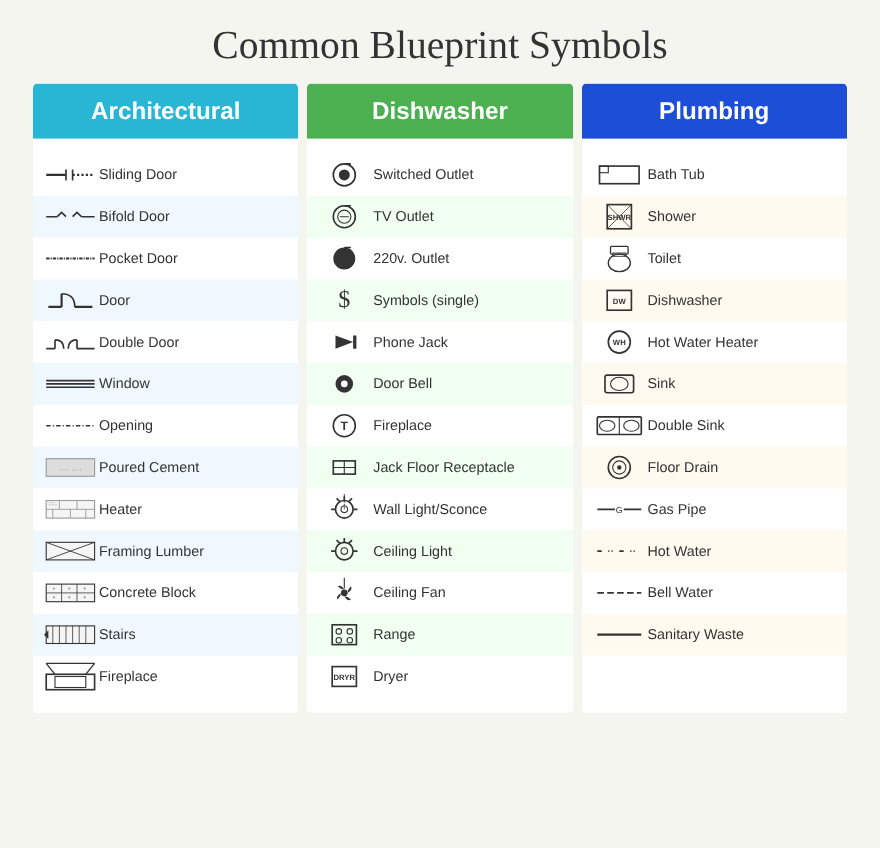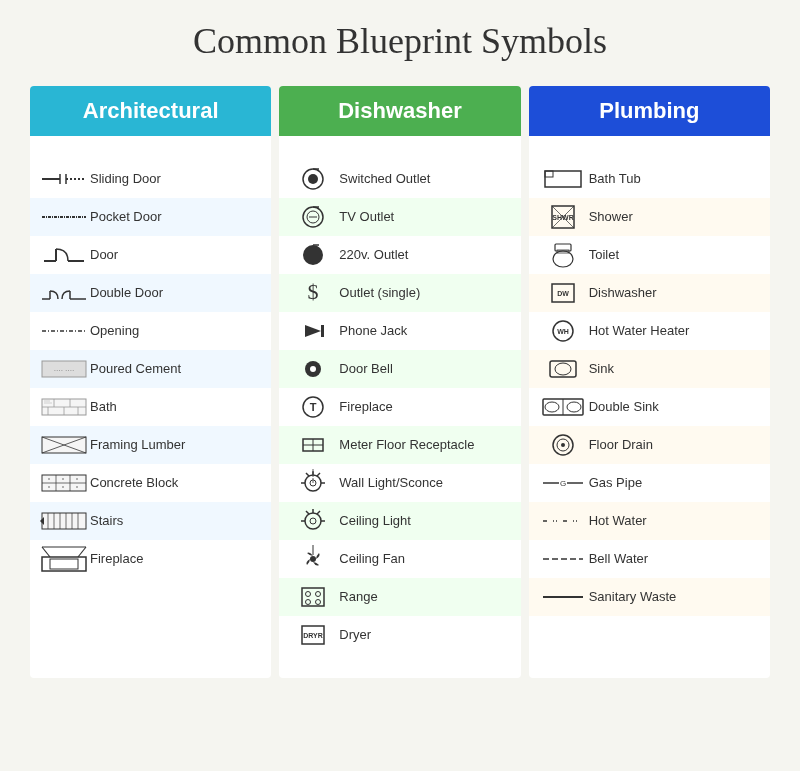--- a/index.html
+++ b/index.html
@@ -15,21 +15,21 @@
     .container {
       width: 800px;
       background: #f5f5f0;
       padding: 10px 20px 20px;
     }
     .main-title {
       text-align: center;
       font-size: 36px;
       font-weight: 300;
       color: #333;
-      margin-bottom: 24px;
+      margin-bottom: 14px;
       font-family: Georgia, serif;
     }
     .columns {
       display: flex;
       gap: 8px;
     }
     .column {
       flex: 1;
       background: #fff;
       border-radius: 4px;
@@ -40,21 +40,21 @@
       text-align: center;
       font-size: 22px;
       font-weight: 600;
       color: #fff;
     }
     .col-arch .column-header { background: #29b6d4; }
     .col-elec .column-header { background: #4caf50; }
     .col-plumb .column-header { background: #1d4ed8; }
 
     .column-body {
-      padding: 24px 0;
+      padding: 14px 0;
     }
     .symbol-row {
       display: flex;
       align-items: center;
       padding: 5px 8px;
       min-height: 38px;
     }
     .symbol-row:nth-child(even) {
       background: #f0f8ff;
     }
@@ -94,20 +94,31 @@
             <svg width="48" height="20" viewBox="0 0 48 20">
               <line x1="2" y1="10" x2="20" y2="10" stroke="#333" stroke-width="2"></line>
               <line x1="20" y1="5" x2="20" y2="15" stroke="#333" stroke-width="1.5"></line>
               <line x1="26" y1="10" x2="44" y2="10" stroke="#333" stroke-width="2" stroke-dasharray="2,2"></line>
               <line x1="26" y1="5" x2="26" y2="15" stroke="#333" stroke-width="1.5"></line>
             </svg>
           </div>
           <span class="symbol-label">Sliding Door</span>
         </div>
 
+        <div class="symbol-row">
+          <div class="symbol-icon">
+            <svg width="48" height="20" viewBox="0 0 48 20">
+              <line x1="2" y1="10" x2="12" y2="10" stroke="#333" stroke-width="1.5"></line>
+              <polyline points="12,10 16,6 20,10" fill="none" stroke="#333" stroke-width="1.5"></polyline>
+              <polyline points="26,10 30,6 34,10" fill="none" stroke="#333" stroke-width="1.5"></polyline>
+              <line x1="34" y1="10" x2="46" y2="10" stroke="#333" stroke-width="1.5"></line>
+            </svg>
+          </div>
+          <span class="symbol-label">Bifold Door</span>
+        </div>
 
         <div class="symbol-row">
           <div class="symbol-icon">
             <svg width="48" height="20" viewBox="0 0 48 20">
               <line x1="2" y1="10" x2="46" y2="10" stroke="#333" stroke-width="2" stroke-dasharray="3,1,1,1"></line>
             </svg>
           </div>
           <span class="symbol-label">Pocket Door</span>
         </div>
 
@@ -130,20 +141,30 @@
               <line x1="10" y1="18" x2="10" y2="10" stroke="#333" stroke-width="1.5"></line>
               <path d="M10,10 Q18,10 18,18" fill="none" stroke="#333" stroke-width="1.5"></path>
               <line x1="30" y1="18" x2="30" y2="10" stroke="#333" stroke-width="1.5"></line>
               <path d="M30,10 Q22,10 22,18" fill="none" stroke="#333" stroke-width="1.5"></path>
               <line x1="30" y1="18" x2="46" y2="18" stroke="#333" stroke-width="1.5"></line>
             </svg>
           </div>
           <span class="symbol-label">Double Door</span>
         </div>
 
+        <div class="symbol-row">
+          <div class="symbol-icon">
+            <svg width="48" height="16" viewBox="0 0 48 16">
+              <line x1="2" y1="8" x2="46" y2="8" stroke="#333" stroke-width="1.5"></line>
+              <line x1="2" y1="5" x2="46" y2="5" stroke="#333" stroke-width="1.5"></line>
+              <line x1="2" y1="11" x2="46" y2="11" stroke="#333" stroke-width="1.5"></line>
+            </svg>
+          </div>
+          <span class="symbol-label">Window</span>
+        </div>
 
         <div class="symbol-row">
           <div class="symbol-icon">
             <svg width="48" height="16" viewBox="0 0 48 16">
               <line x1="2" y1="8" x2="46" y2="8" stroke="#333" stroke-width="1.5" stroke-dasharray="4,2,1,2"></line>
             </svg>
           </div>
           <span class="symbol-label">Opening</span>
         </div>
 
@@ -165,21 +186,21 @@
               <line x1="14" y1="4" x2="14" y2="12" stroke="#999" stroke-width="0.8"></line>
               <line x1="30" y1="4" x2="30" y2="12" stroke="#999" stroke-width="0.8"></line>
               <line x1="8" y1="12" x2="8" y2="20" stroke="#999" stroke-width="0.8"></line>
               <line x1="24" y1="12" x2="24" y2="20" stroke="#999" stroke-width="0.8"></line>
               <line x1="38" y1="12" x2="38" y2="20" stroke="#999" stroke-width="0.8"></line>
 
               <line x1="4" y1="6" x2="10" y2="6" stroke="#aaa" stroke-width="0.5"></line>
               <line x1="4" y1="8" x2="12" y2="8" stroke="#aaa" stroke-width="0.5"></line>
             </svg>
           </div>
-          <span class="symbol-label">Bath</span>
+          <span class="symbol-label">Heater</span>
         </div>
 
         <div class="symbol-row">
           <div class="symbol-icon">
             <svg width="48" height="24" viewBox="0 0 48 24">
               <rect x="2" y="4" width="44" height="16" fill="#f5f5f5" stroke="#333" stroke-width="1"></rect>
               <line x1="2" y1="4" x2="46" y2="20" stroke="#333" stroke-width="0.8"></line>
               <line x1="2" y1="20" x2="46" y2="4" stroke="#333" stroke-width="0.8"></line>
             </svg>
           </div>
@@ -275,21 +296,21 @@
           </div>
           <span class="symbol-label">220v. Outlet</span>
         </div>
 
         <div class="symbol-row">
           <div class="symbol-icon">
             <svg width="28" height="28" viewBox="0 0 28 28">
               <text x="14" y="20" text-anchor="middle" font-size="22" font-family="serif" fill="#333">$</text>
             </svg>
           </div>
-          <span class="symbol-label">Outlet (single)</span>
+          <span class="symbol-label">Symbols (single)</span>
         </div>
 
         <div class="symbol-row">
           <div class="symbol-icon">
             <svg width="28" height="28" viewBox="0 0 28 28">
               <polygon points="6,8 22,14 6,20" fill="#333"></polygon>
               <rect x="22" y="8" width="3" height="12" fill="#333"></rect>
             </svg>
           </div>
           <span class="symbol-label">Phone Jack</span>
@@ -316,21 +337,21 @@
         </div>
 
         <div class="symbol-row">
           <div class="symbol-icon">
             <svg width="28" height="28" viewBox="0 0 28 28">
               <rect x="4" y="8" width="20" height="12" fill="none" stroke="#333" stroke-width="1.5"></rect>
               <line x1="4" y1="14" x2="24" y2="14" stroke="#333" stroke-width="1"></line>
               <line x1="14" y1="8" x2="14" y2="20" stroke="#333" stroke-width="1"></line>
             </svg>
           </div>
-          <span class="symbol-label">Meter Floor Receptacle</span>
+          <span class="symbol-label">Jack Floor Receptacle</span>
         </div>
 
         <div class="symbol-row">
           <div class="symbol-icon">
             <svg width="28" height="28" viewBox="0 0 28 28">
               <circle cx="14" cy="14" r="8" fill="none" stroke="#333" stroke-width="1.5"></circle>
               <line x1="14" y1="6" x2="14" y2="2" stroke="#333" stroke-width="1.5"></line>
               <line x1="18" y1="7" x2="21" y2="4" stroke="#333" stroke-width="1.5"></line>
               <line x1="10" y1="7" x2="7" y2="4" stroke="#333" stroke-width="1.5"></line>
               <line x1="6" y1="14" x2="2" y2="14" stroke="#333" stroke-width="1.5"></line>

